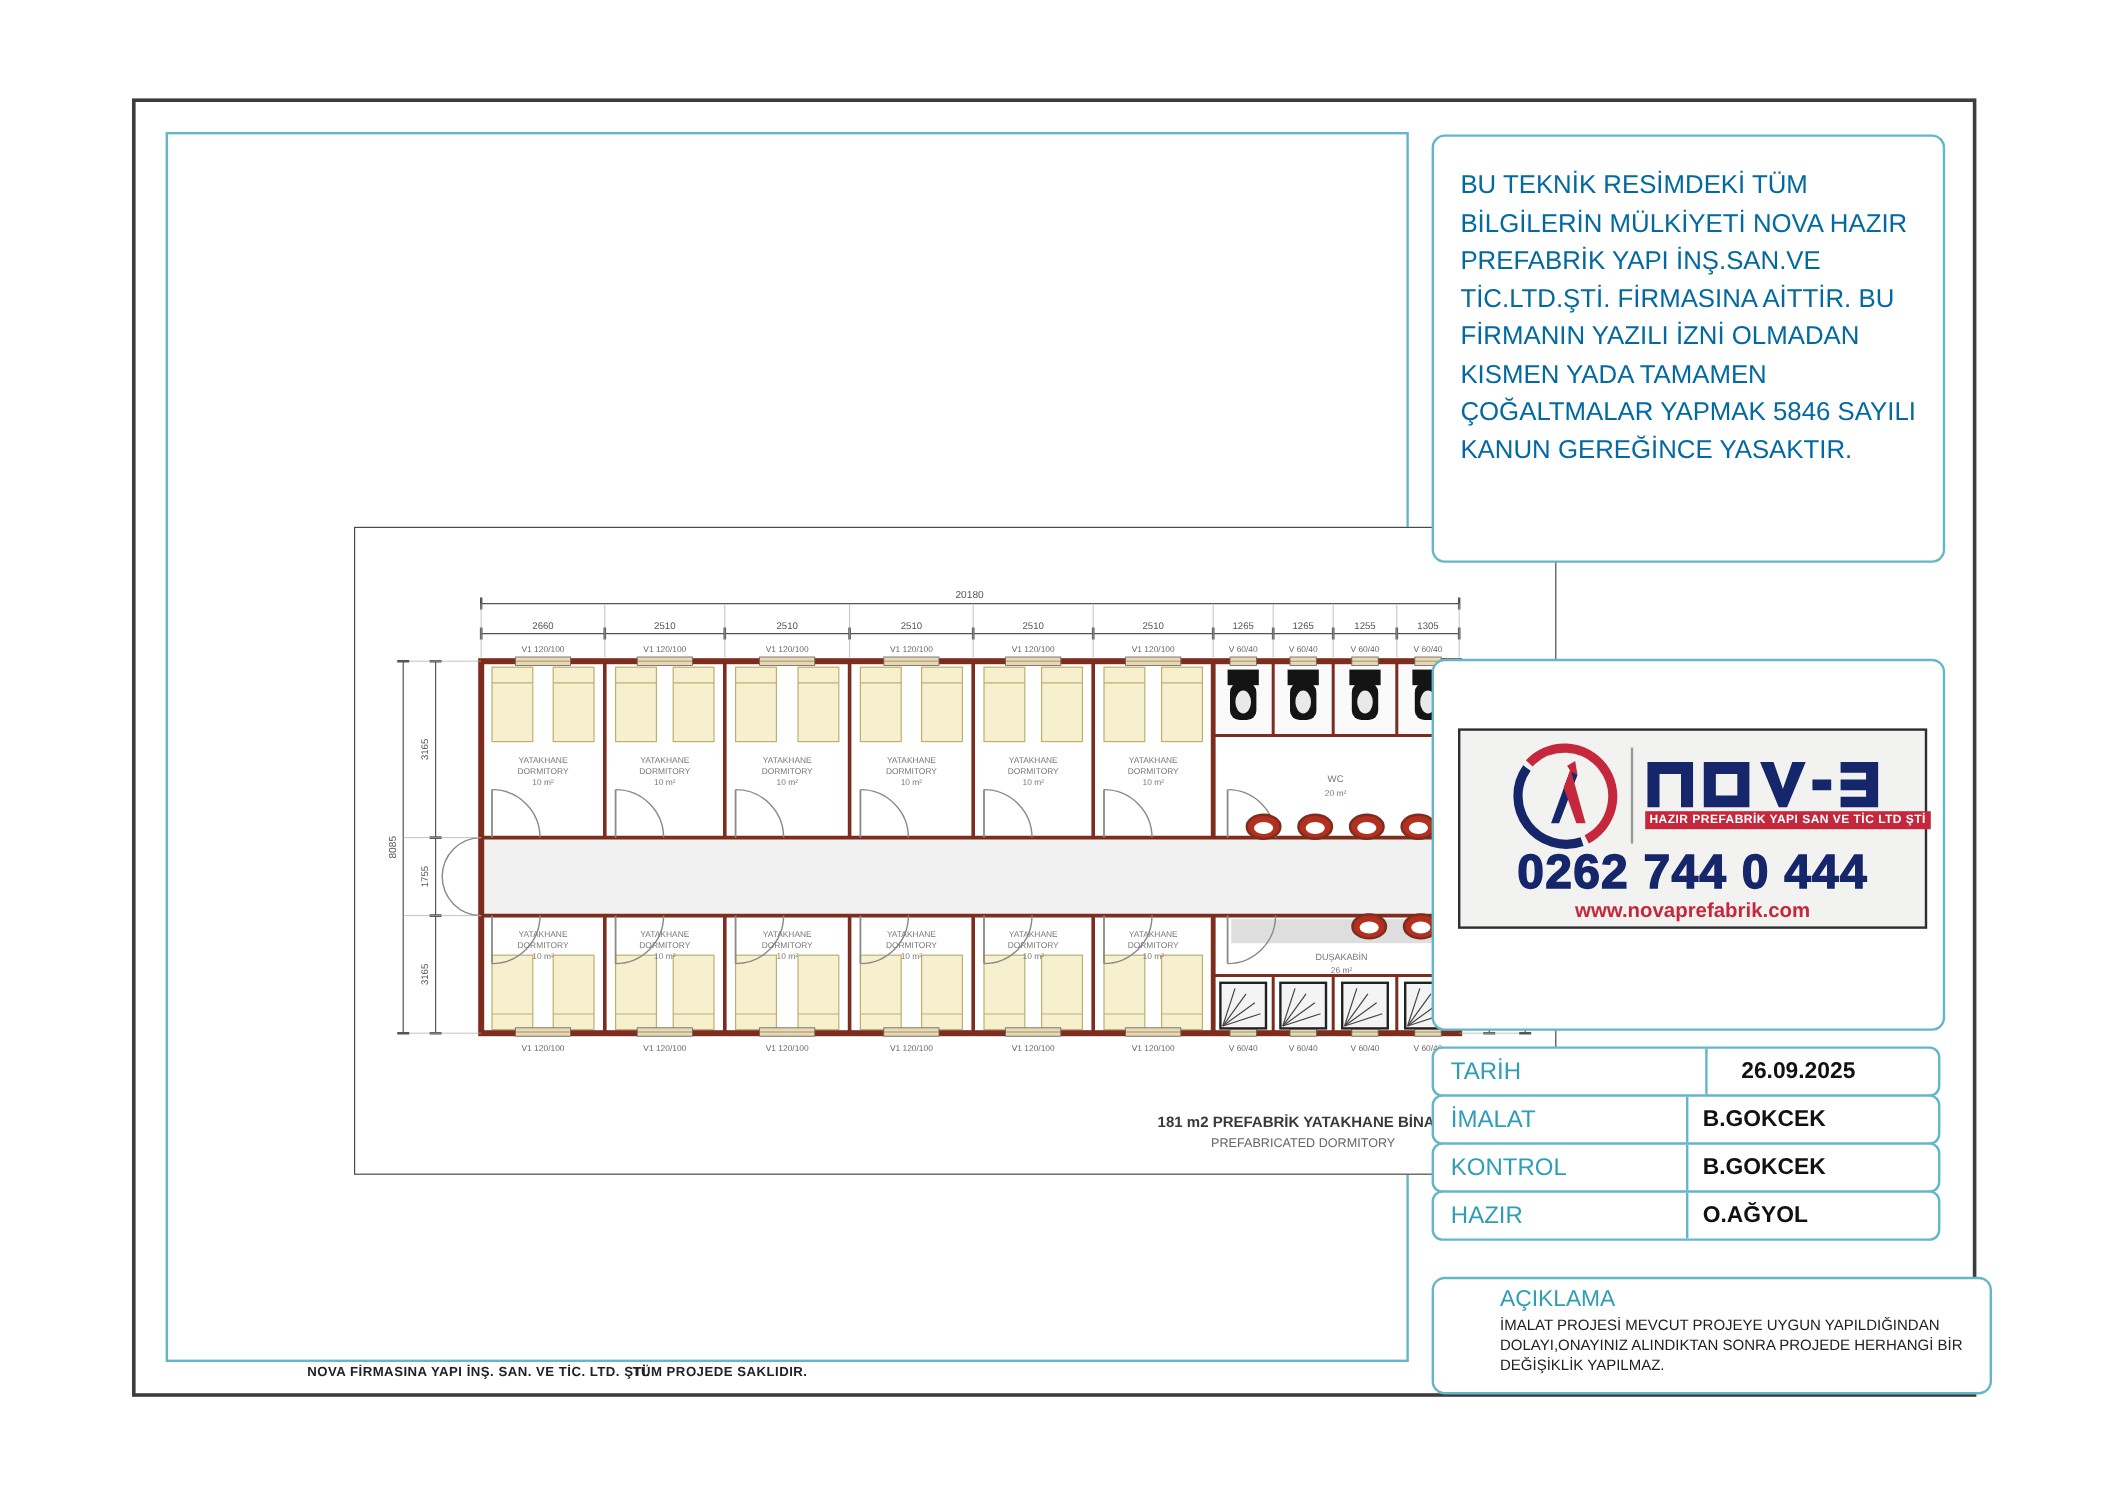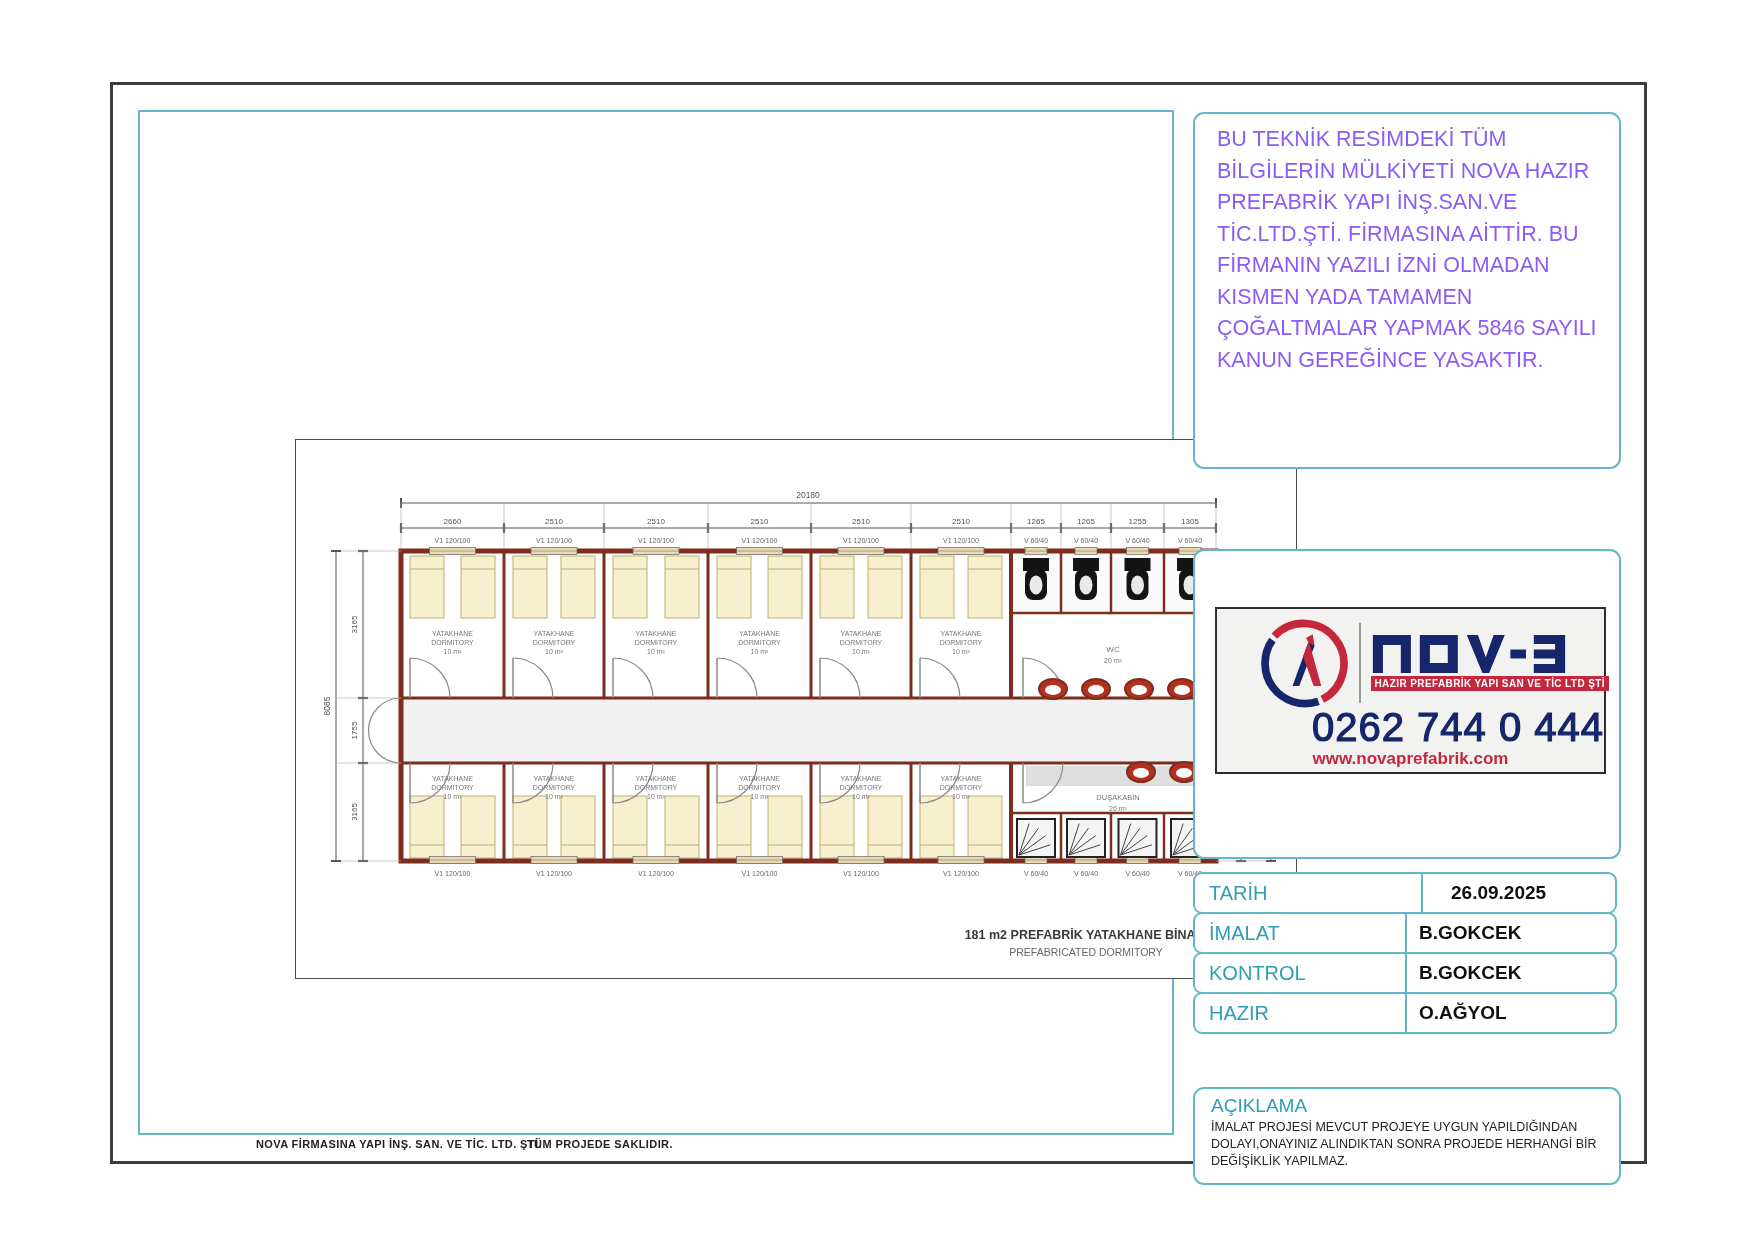--- a/index.html
+++ b/index.html
@@ -7,42 +7,42 @@
         font-family:"Liberation Sans", sans-serif;}
   .abs{position:absolute;}
   
   #sheet-border{left:110px;top:82px;width:1531px;height:1076px;border:3px solid #3c3c3c;}
   
   #drawing-panel{left:138px;top:110px;width:1032px;height:1021px;border:2px solid #64b7c6;background:#fff;}
   #plan-frame{left:155px;top:327px;width:1000px;height:538px;border:1.5px solid #4a4a4a;background:#fff;}
   
   .cyanbox{border:2px solid #64b7c6;border-radius:11px;background:#fff;}
   #legal-box{left:1193px;top:112px;width:424px;height:353px;}
-  #legal-text{padding:10px 20px 0 22px;font-size:21.5px;line-height:31.5px;color:#8b5cf6;}
+  #legal-text{padding:25px 20px 0 22px;font-size:21.5px;line-height:31.5px;color:#0369a1;}
   #logo-panel{left:1193px;top:549px;width:424px;height:306px;}
   #logo-card{left:20px;top:56px;width:387px;height:163px;background:#f2f2f0;border:2px solid #2e2e2e;}
   #logo-row{position:absolute;left:42px;top:6px;height:96px;display:flex;align-items:center;}
   #logo-divider{width:1.5px;height:80px;background:#9a9a9a;margin:0 10px 0 8px;}
   #wordmark-block{display:flex;flex-direction:column;}
   #brand-bar{margin-top:3px;background:#c5283d;color:#fff;font-weight:bold;font-size:10px;
              letter-spacing:.4px;padding:2px 4px;text-align:center;white-space:nowrap;}
-  #brand-phone{position:absolute;left:0;right:0;top:96px;text-align:right;color:#15266b;
-               font-size:40px;font-weight:400;letter-spacing:1px;-webkit-text-stroke:1.2px #15266b;}
+  #brand-phone{position:absolute;left:0;right:0;top:96px;text-align:center;color:#15266b;
+               font-size:40px;font-weight:700;letter-spacing:1px;-webkit-text-stroke:1.2px #15266b;}
   #brand-url{position:absolute;left:0;right:0;top:140px;text-align:center;color:#c5283d;
              font-size:17px;font-weight:bold;}
   
   #title-table{left:1193px;top:872px;width:424px;}
   .tt-row{position:relative;width:420px;height:38px;border:2px solid #64b7c6;border-radius:9px;
           margin-top:-2px;background:#fff;display:flex;align-items:center;}
   .tt-row:first-child{margin-top:0;gap:16px;}
   .tt-label{width:196px;padding-left:14px;color:#2f9eb4;font-size:20px;}
   .tt-div{width:2px;align-self:stretch;background:#64b7c6;}
   .tt-value{padding-left:12px;color:#111;font-size:19px;font-weight:600;}
   
-  #aciklama-box{left:1193px;top:1087px;width:424px;height:94px;}
+  #aciklama-box{left:1193px;top:1064px;width:424px;height:94px;padding-left:39px;}
   #aciklama-head{padding:6px 0 0 16px;color:#2f9eb4;font-size:19px;}
   #aciklama-body{padding:2px 14px 0 16px;color:#222;font-size:12.5px;font-weight:400;line-height:17px;}
   
   .footer-text{top:1138px;font-size:11px;color:#222;letter-spacing:.4px;font-weight:600;}
   #footer-left{left:256px;}
   #footer-right{left:527px;}
   svg text{font-family:"Liberation Sans", sans-serif;}
 </style>
 </head>
 <body>

